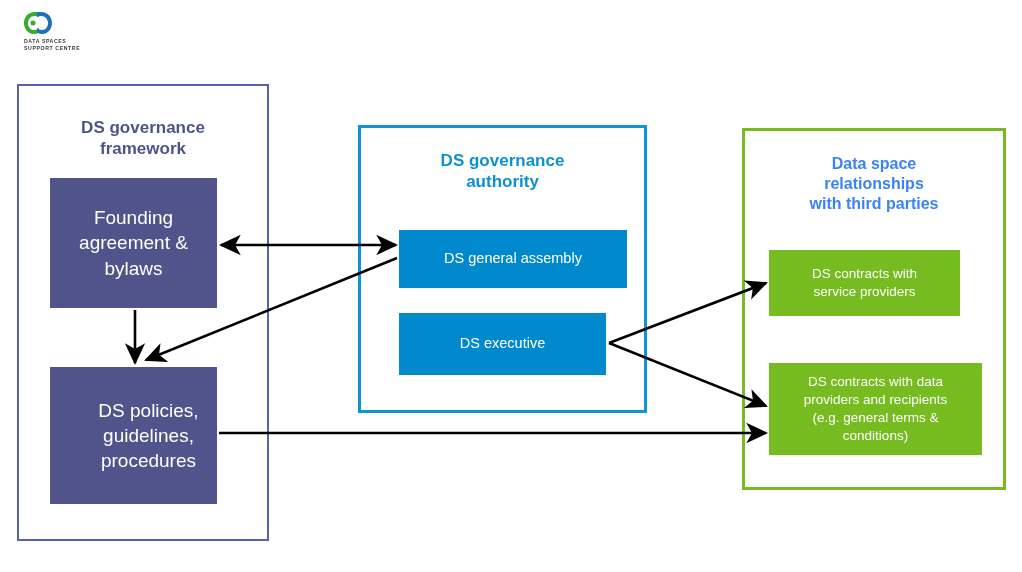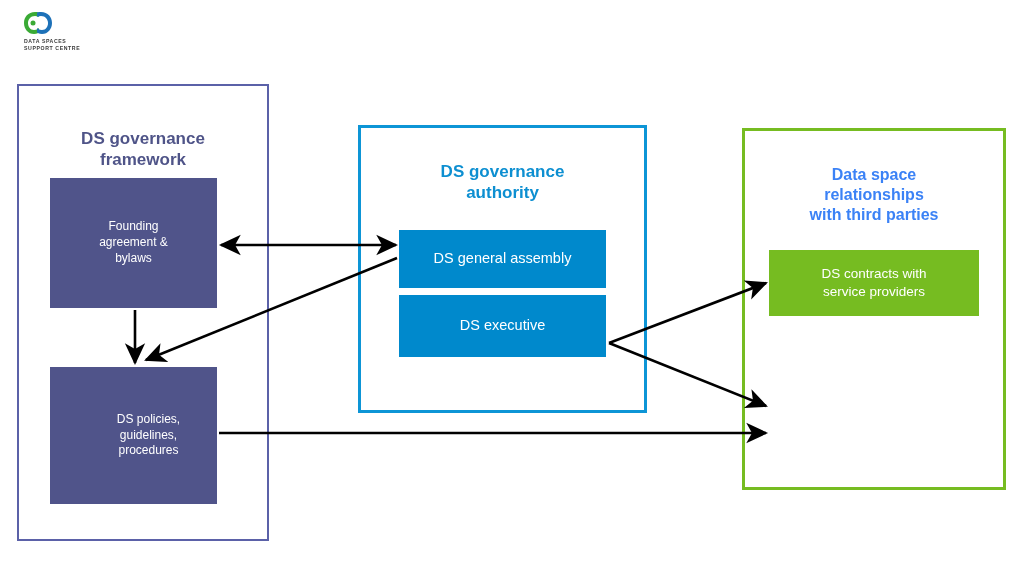--- a/index.html
+++ b/index.html
@@ -56,40 +56,39 @@
   .group-blue   { border: 3px solid #0d95d6; }
   .group-green  { border: 3px solid #76bc21; }
 
   
   .group-title {
     position: absolute;
     text-align: center;
     font-weight: bold;
     line-height: 1.25;
     white-space: pre-line;
-    margin-top: 11px;
   }
   .title-purple { color: #4f5488; font-size: 17px; }
   .title-blue   { color: #0d8fd1; font-size: 17px; }
   .title-green  { color: #3b82f6; font-size: 16px; }
 
   
   .node {
     position: absolute;
     box-sizing: border-box;
     display: flex;
     align-items: center;
     justify-content: center;
     text-align: center;
     color: #ffffff;
     line-height: 1.32;
     white-space: pre-line;
     padding: 4px;
   }
-  .node-purple { background: #50548a; font-size: 12px; }
+  .node-purple { background: #50548a; font-size: 19px; }
   .node-blue   { background: #0089cc; font-size: 14.5px; }
   .node-green  { background: #76bc21; font-size: 13.5px; }
 
   
   #arrows {
     position: absolute;
     left: 0;
     top: 0;
     width: 1022px;
     height: 572px;
@@ -122,33 +121,37 @@
 
   <div class="node node-purple" style="left:50px; top:367px; width:167px; height:137px;padding-left:34px;">DS policies,
 guidelines,
 procedures</div>
 
   <div class="group group-blue" style="left:358px; top:125px; width:289px; height:288px;"></div>
 
   <div class="group-title title-blue" style="left:368px; top:150px; width:269px;">DS governance
 authority</div>
 
-  <div class="node node-blue" style="left:399px; top:230px; width:207px; height:58px;">DS general assembly</div>
+  <div class="node node-blue" style="left:399px; top:230px; width:228px; height:58px;">DS general assembly</div>
 
-  <div class="node node-blue" style="left:399px; top:295px; width:207px; height:62px;">DS executive</div>
+  <div class="node node-blue" style="left:399px; top:313px; width:207px; height:62px;">DS executive</div>
 
   <div class="group group-green" style="left:742px; top:128px; width:264px; height:362px;"></div>
 
   <div class="group-title title-green" style="left:752px; top:154px; width:244px;">Data space
 relationships
 with third parties</div>
 
-  <div class="node node-green" style="left:769px; top:250px; width:210px; height:66px;">DS contracts with
+  <div class="node node-green" style="left:769px; top:250px; width:191px; height:66px;">DS contracts with
 service providers</div>
 
+  <div class="node node-green" style="left:769px; top:363px; width:213px; height:92px;">DS contracts with data
+providers and recipients
+(e.g. general terms &amp;
+conditions)</div>
 
   <svg id="arrows" viewBox="0 0 1022 572">
     <defs>
       <marker id="arrowend" markerWidth="9" markerHeight="9" refX="7.6" refY="4.5" orient="auto" markerUnits="strokeWidth">
         <path d="M0,0.6 L8.4,4.5 L0,8.4 L2.2,4.5 Z" fill="#000000"></path>
       </marker>
       <marker id="arrowstart" markerWidth="9" markerHeight="9" refX="0.8" refY="4.5" orient="auto" markerUnits="strokeWidth">
         <path d="M8.4,0.6 L0,4.5 L8.4,8.4 L6.2,4.5 Z" fill="#000000"></path>
       </marker>
     </defs>

